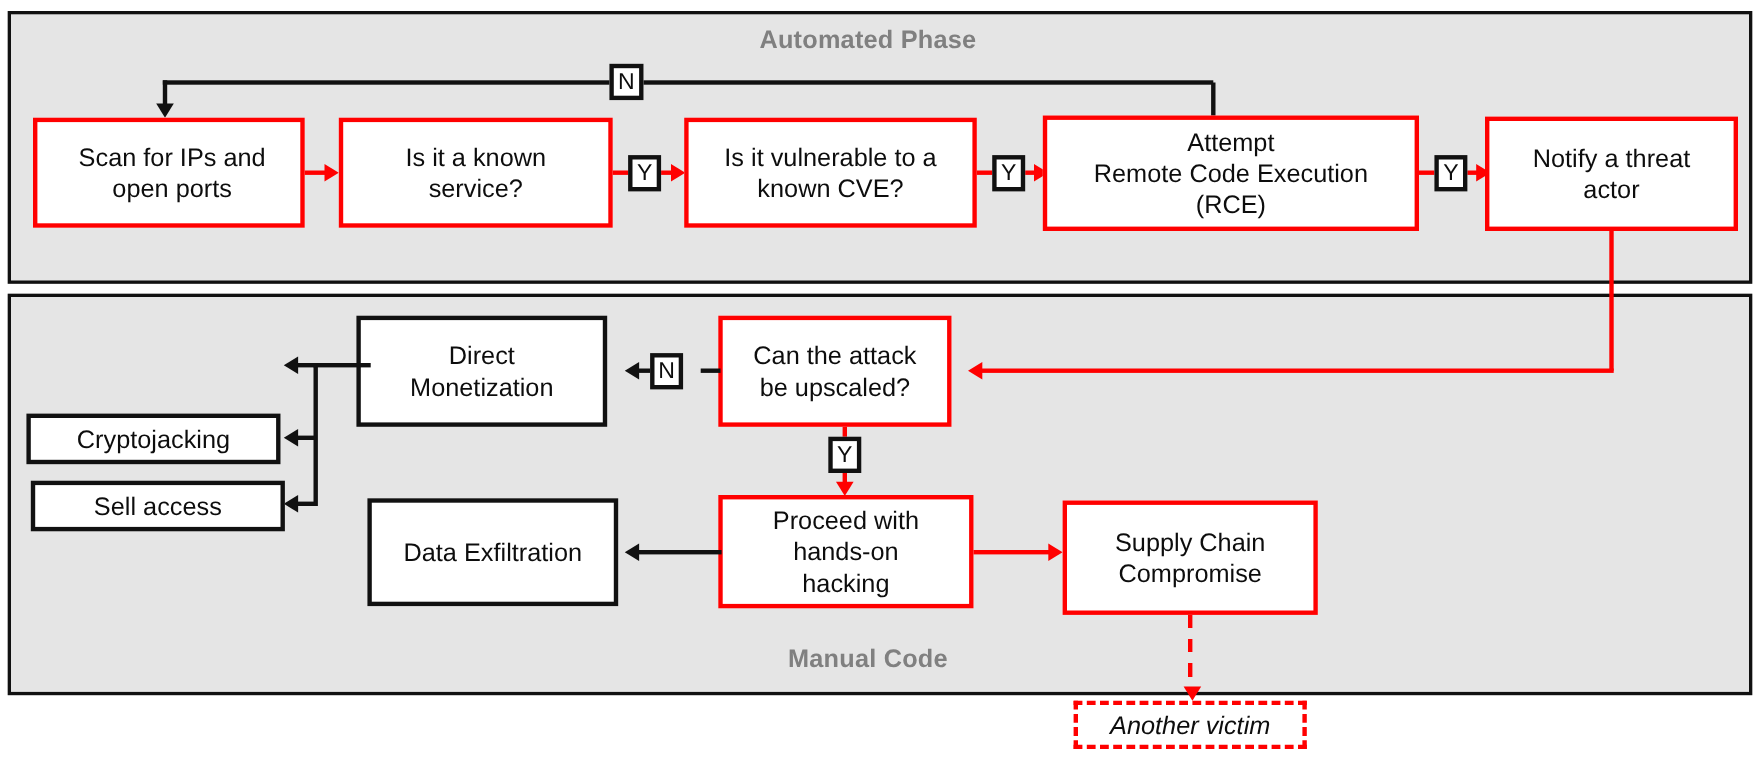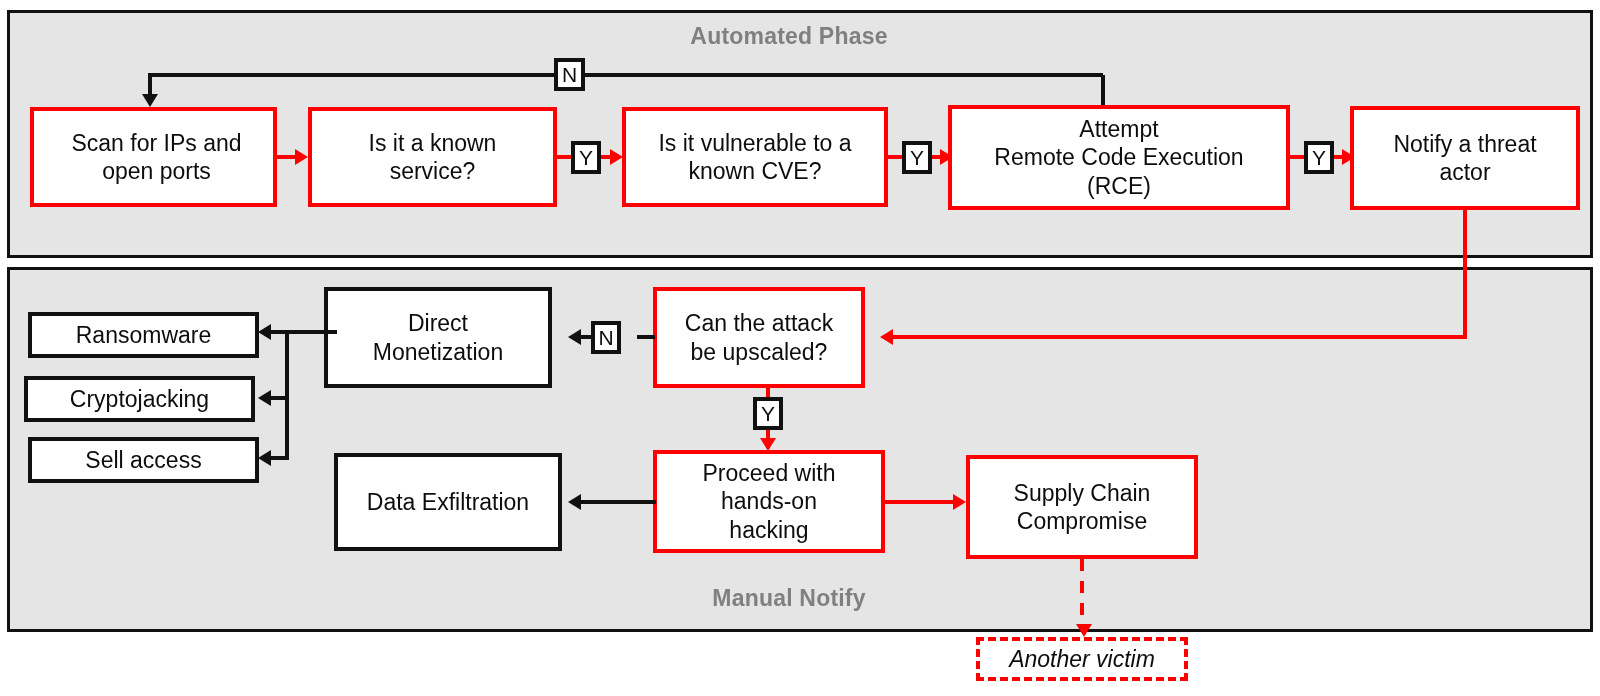--- a/index.html
+++ b/index.html
@@ -181,21 +181,21 @@
   <div class="arrow right red" style="left:1342px; top:149px;"></div>
 
   <div class="node red" id="n-notify" style="left:1350px; top:106px; width:230px; height:104px;align-items:center;">
     <div>
       <div>Notify a threat</div>
       <div>actor</div>
     </div>
   </div>
 
   <div class="phase" id="phase-manual"></div>
-  <div class="phase-label" id="label-manual">Manual Notify</div>
+  <div class="phase-label" id="label-manual">Manual Code</div>
 
   <div class="vline red" style="left:1463px; top:210px; height:127px; z-index:6;"></div>
   <div class="hline red" style="left:890px; top:335px; width:577px; z-index:6;"></div>
   <div class="arrow left red" style="left:880px; top:329px; z-index:6;"></div>
 
   <div class="node red" id="n-upscaled" style="left:653px; top:287px; width:212px; height:101px;">
     <div>
       <div>Can the attack</div>
       <div>be upscaled?</div>
     </div>
@@ -217,23 +217,20 @@
 
   <div class="hline" style="left:285px; top:330px; width:52px;"></div>
   <div class="vline" style="left:285px; top:330px; height:130px;"></div>
   <div class="hline" style="left:270px; top:330px; width:18px;"></div>
   <div class="arrow left" style="left:258px; top:324px;"></div>
   <div class="hline" style="left:270px; top:396px; width:18px;"></div>
   <div class="arrow left" style="left:258px; top:390px;"></div>
   <div class="hline" style="left:270px; top:456px; width:18px;"></div>
   <div class="arrow left" style="left:258px; top:450px;"></div>
 
-  <div class="node black" id="n-ransomware" style="left:28px; top:312px; width:231px; height:46px;">
-    <div>Ransomware</div>
-  </div>
 
   <div class="node black" id="n-cryptojacking" style="left:24px; top:376px; width:231px; height:46px;text-align:center;">
     <div>Cryptojacking</div>
   </div>
 
   <div class="node black" id="n-sell-access" style="left:28px; top:437px; width:231px; height:46px;">
     <div>Sell access</div>
   </div>
 
   <div class="vline red" style="left:766px; top:388px; height:12px;"></div>

